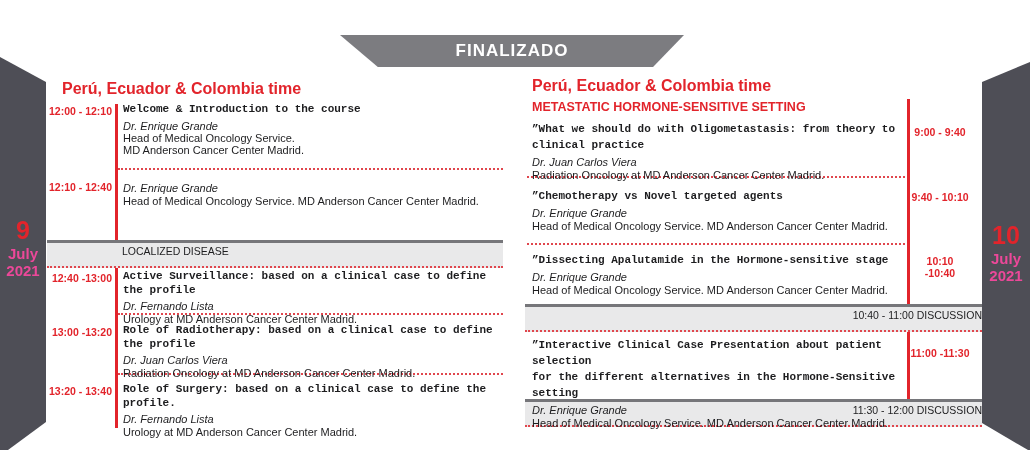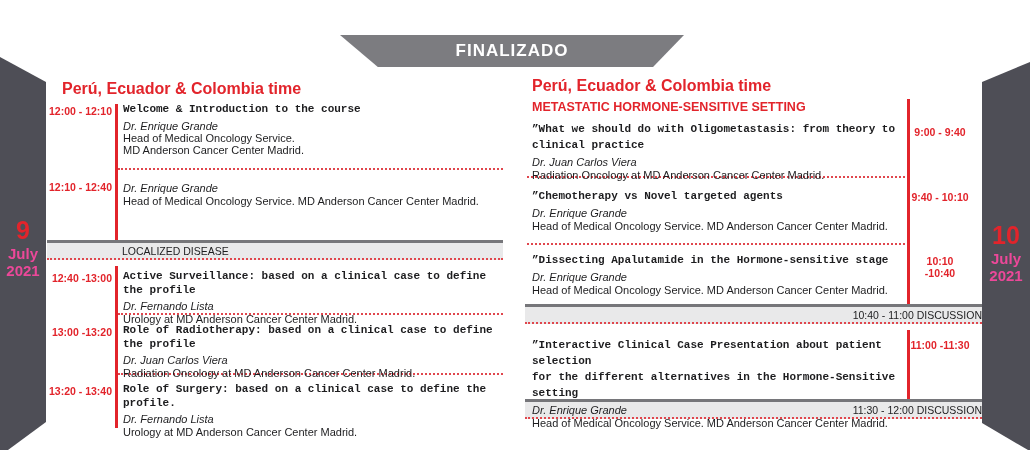--- a/index.html
+++ b/index.html
@@ -44,21 +44,21 @@
   
   .vbar { position: absolute; width: 3px; background: var(--accent-red); }
   
   .dotted { position: absolute; height: 0; border-top: 2px dotted var(--dot-red); }
   
   .band {
     position: absolute; background: var(--band-bg);
     border-top: 3px solid var(--band-border);
     border-bottom: 2px dotted var(--dot-red);
     font-size: 10.5px; color: var(--text);
-    line-height: 17px; height: 20px;
+    line-height: 17px; height: 28px;
   }
   .band.l { left: 47px; top: 240px; width: 456px; padding-left: 75px; }
   .band.r { left: 525px; width: 457px; text-align: right; padding-left: 195px; }
   .band.r1 { top: 304px; }
   .band.r2 { top: 399px; }
   
   .time { position: absolute; color: var(--accent-red); font-size: 10.5px; font-weight: bold; }
   .time.l { left: 40px; width: 72px; text-align: right; }
   .time.r { left: 910px; width: 60px; text-align: center; }
   .content { position: absolute; }
@@ -166,21 +166,21 @@
     <div class="affil">Head of Medical Oncology Service. MD Anderson Cancer Center Madrid.</div>
   </div>
 
   <div class="time r" style="top:255px;">10:10 -10:40</div>
   <div class="content r" style="top:252px;">
     <div class="title">”Dissecting Apalutamide in the Hormone-sensitive stage</div>
     <div class="speaker">Dr. Enrique Grande</div>
     <div class="affil">Head of Medical Oncology Service. MD Anderson Cancer Center Madrid.</div>
   </div>
 
-  <div class="time r" style="top:339px;">11:00 -11:30</div>
+  <div class="time r" style="top:347px;">11:00 -11:30</div>
   <div class="content r" style="top:337px;">
     <div class="title">”Interactive Clinical Case Presentation about patient selection
 for the different alternatives in the Hormone-Sensitive setting</div>
     <div class="speaker">Dr. Enrique Grande</div>
     <div class="affil">Head of Medical Oncology Service. MD Anderson Cancer Center Madrid.</div>
   </div>
 
 </div>
 
 </body></html>

